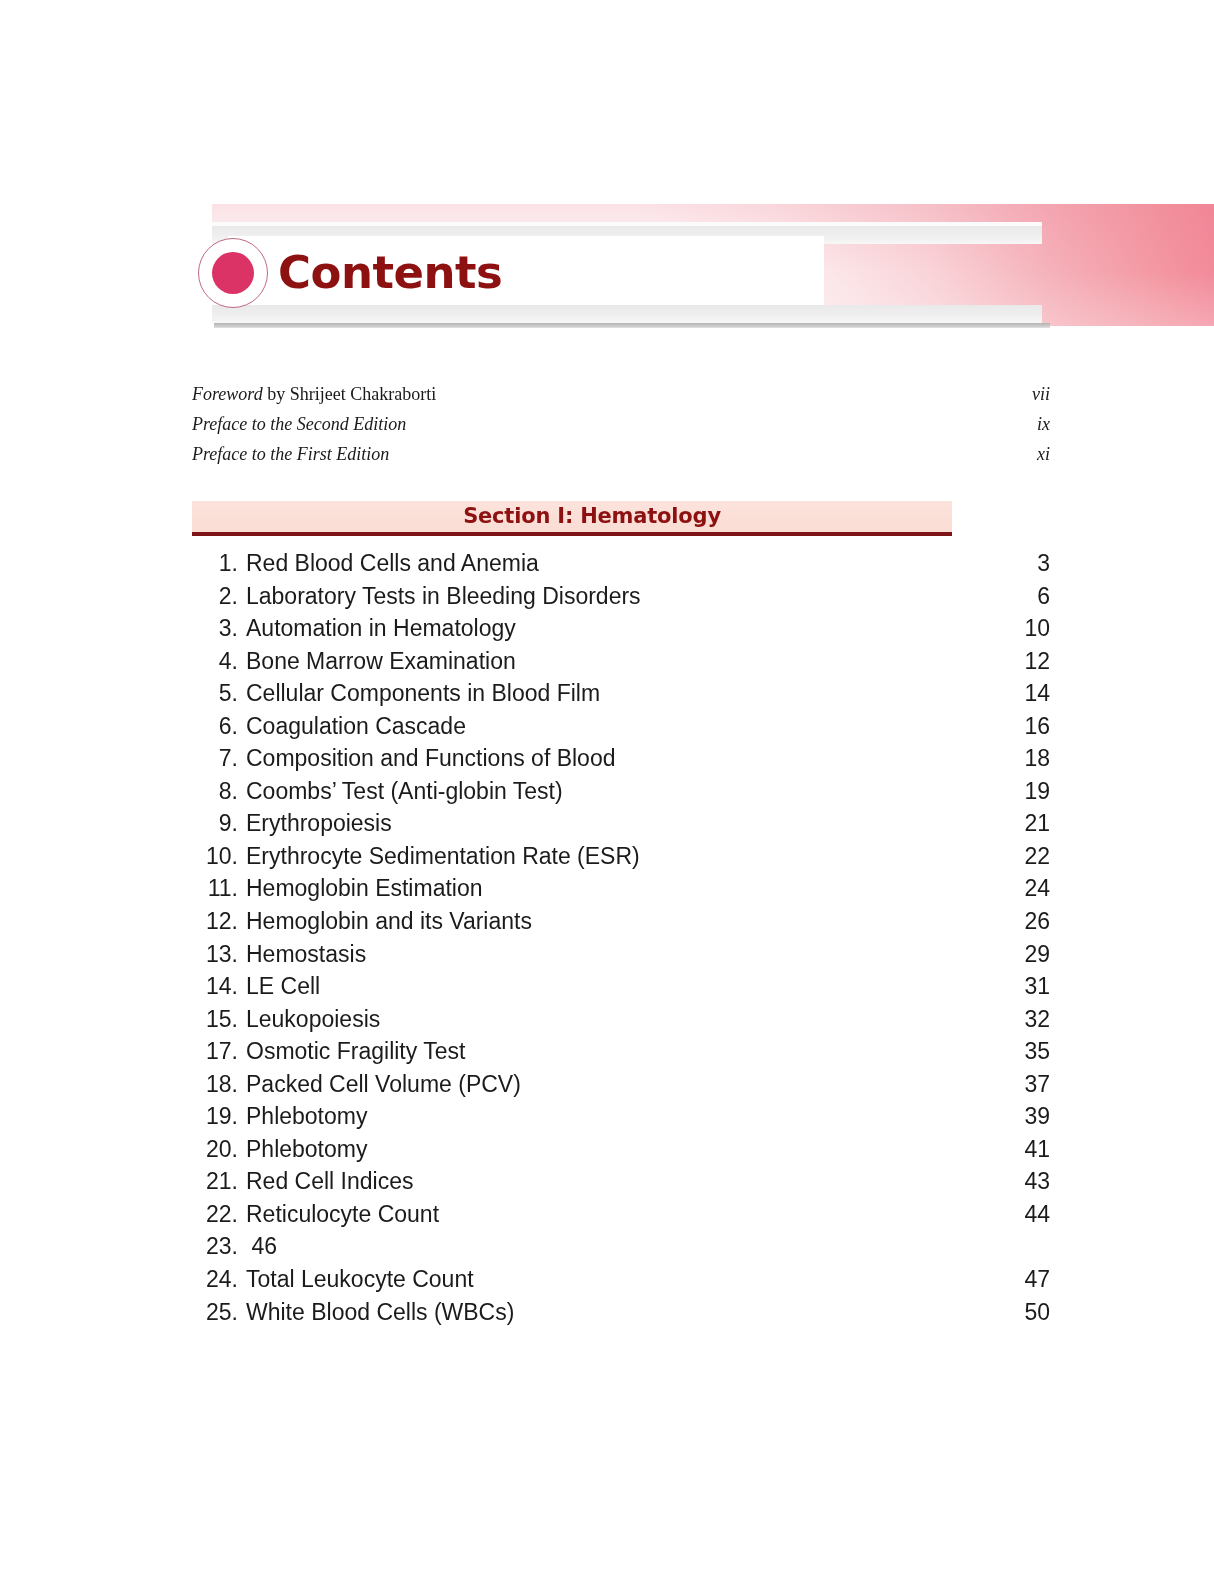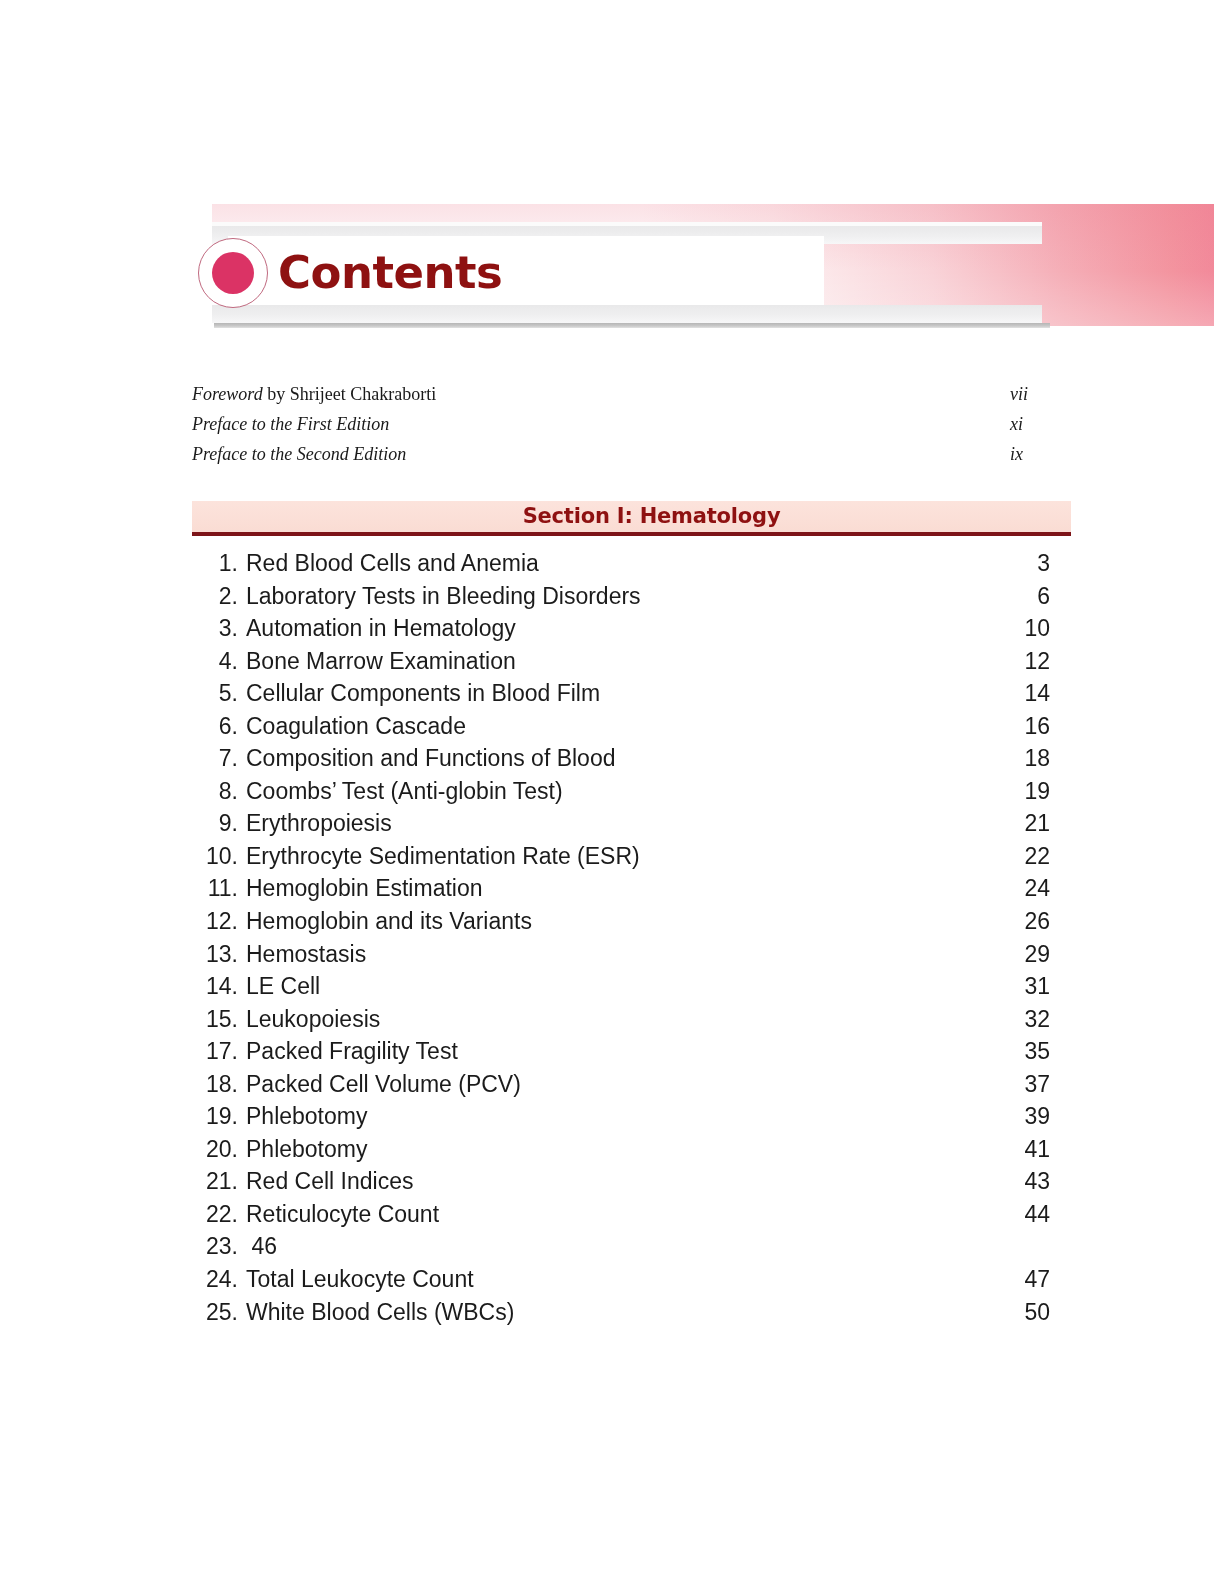--- a/index.html
+++ b/index.html
@@ -139,30 +139,30 @@
   .fm-label {
     flex: 1 1 auto;
     font-style: italic;
   }
   .fm-label .roman {
     font-style: normal;
   }
   .fm-page {
     flex: 0 0 auto;
     font-style: italic;
-    text-align: left;
+    text-align: right;
     min-width: 40px;
   }
 
   
   .section-bar {
     position: absolute;
     left: 176px;
     top: 501px;
-    width: 879px;
+    width: 760px;
     height: 35px;
     background: linear-gradient(to bottom, #fce3dc 0%, #fbdfd7 60%, #fadcd3 100%);
     border-bottom: 4px solid #7d1418;
     box-sizing: border-box;
     text-align: center;
     padding-left: 40px;
   }
   .section-bar-text {
     display: block;
     font-family: "DejaVu Sans", sans-serif;
@@ -226,29 +226,29 @@
   <div class="contents-title">Contents</div>
 
   <div class="frontmatter">
 
     <div class="fm-row">
       <div class="fm-label"><span>Foreword</span><span class="roman"> by Shrijeet Chakraborti</span></div>
       <div class="fm-page">vii</div>
     </div>
 
     <div class="fm-row">
+      <div class="fm-label"><span>Preface to the Second Edition</span><span class="roman"></span></div>
+      <div class="fm-page">ix</div>
+    </div>
+
+    <div class="fm-row">
       <div class="fm-label"><span>Preface to the First Edition</span><span class="roman"></span></div>
       <div class="fm-page">xi</div>
     </div>
 
-    <div class="fm-row">
-      <div class="fm-label"><span>Preface to the Second Edition</span><span class="roman"></span></div>
-      <div class="fm-page">ix</div>
-    </div>
-
   </div>
 
   <div class="section-bar">
     <span class="section-bar-text">Section I: Hematology</span>
   </div>
 
   <div class="toc" id="toc-list">
       <div class="toc-row">
         <div class="toc-num">1.</div>
         <div class="toc-title">Red Blood Cells and Anemia</div>
@@ -319,21 +319,21 @@
         <div class="toc-title">LE Cell</div>
         <div class="toc-page">31</div>
       </div>
       <div class="toc-row">
         <div class="toc-num">15.</div>
         <div class="toc-title">Leukopoiesis</div>
         <div class="toc-page">32</div>
       </div>
       <div class="toc-row">
         <div class="toc-num">17.</div>
-        <div class="toc-title">Packed Fragility Test</div>
+        <div class="toc-title">Osmotic Fragility Test</div>
         <div class="toc-page">35</div>
       </div>
       <div class="toc-row">
         <div class="toc-num">18.</div>
         <div class="toc-title">Packed Cell Volume (PCV)</div>
         <div class="toc-page">37</div>
       </div>
       <div class="toc-row">
         <div class="toc-num">19.</div>
         <div class="toc-title">Phlebotomy</div>

